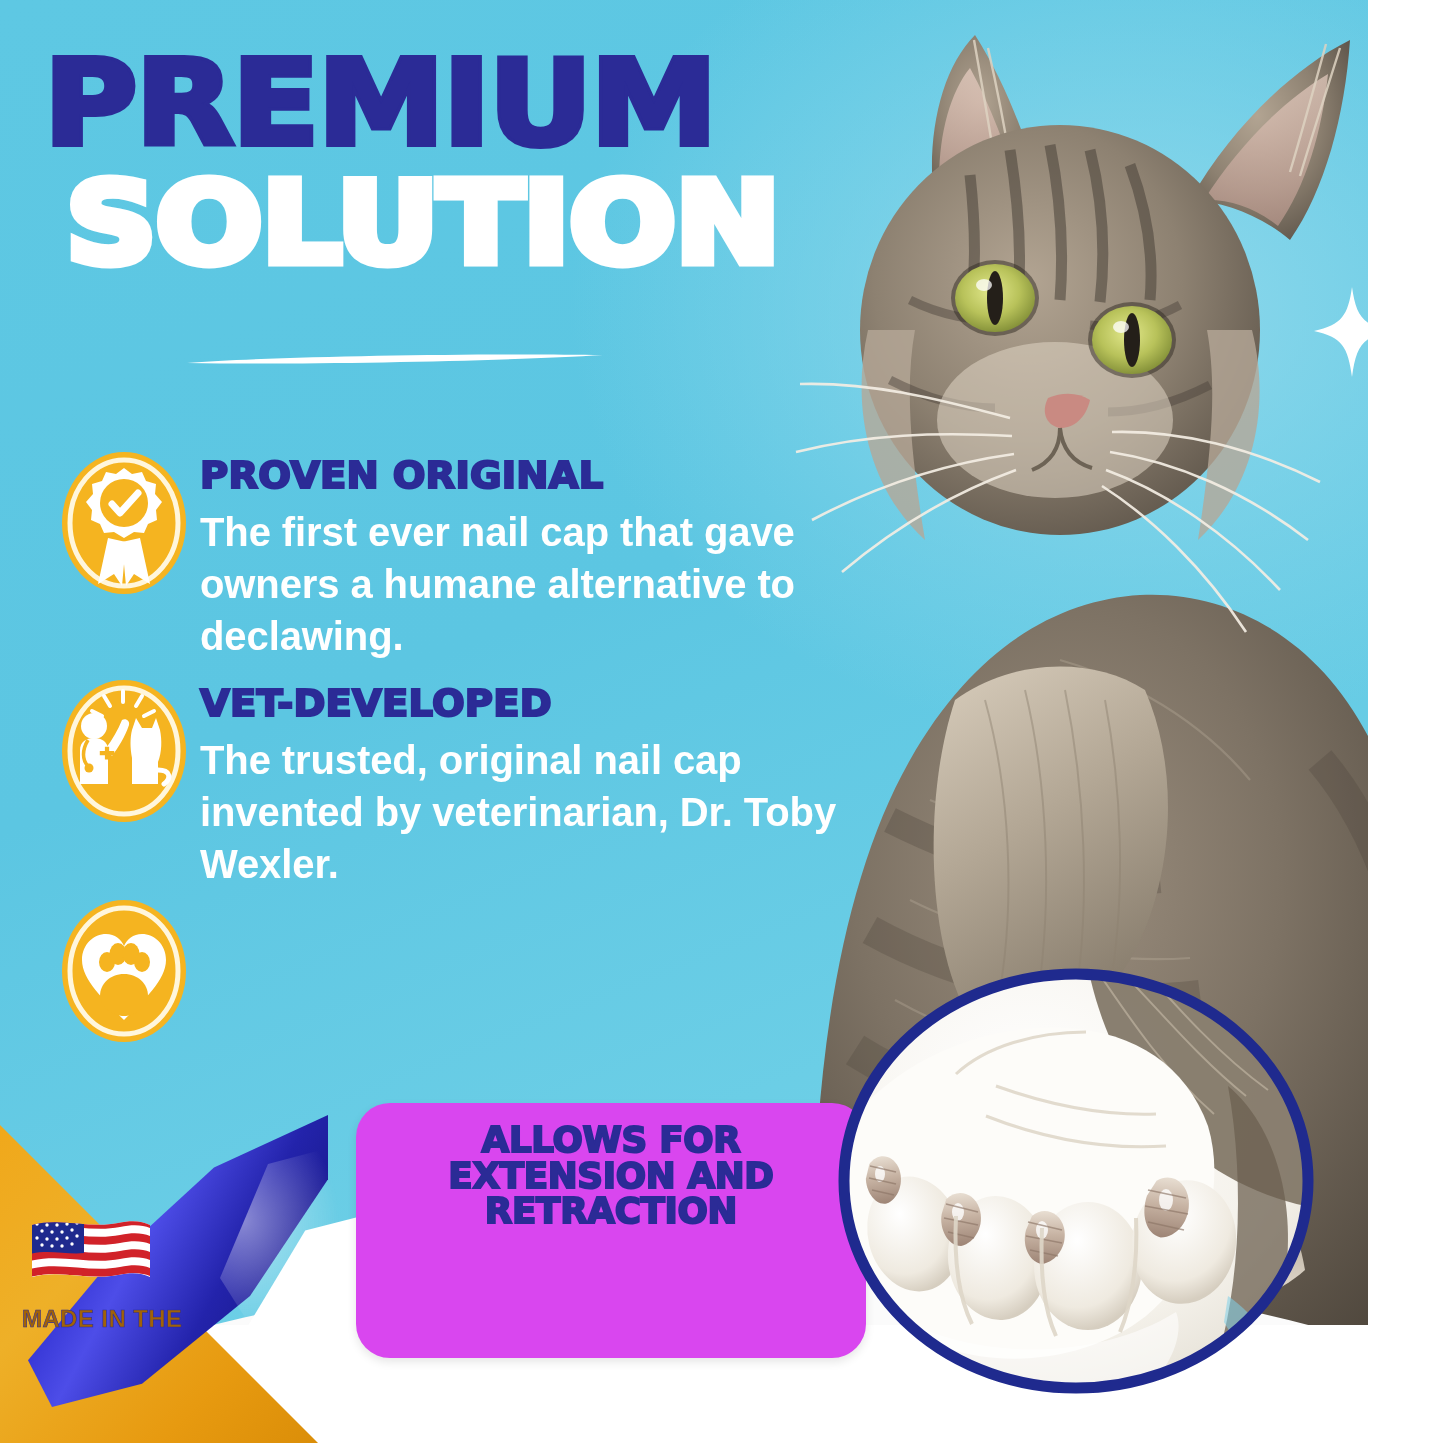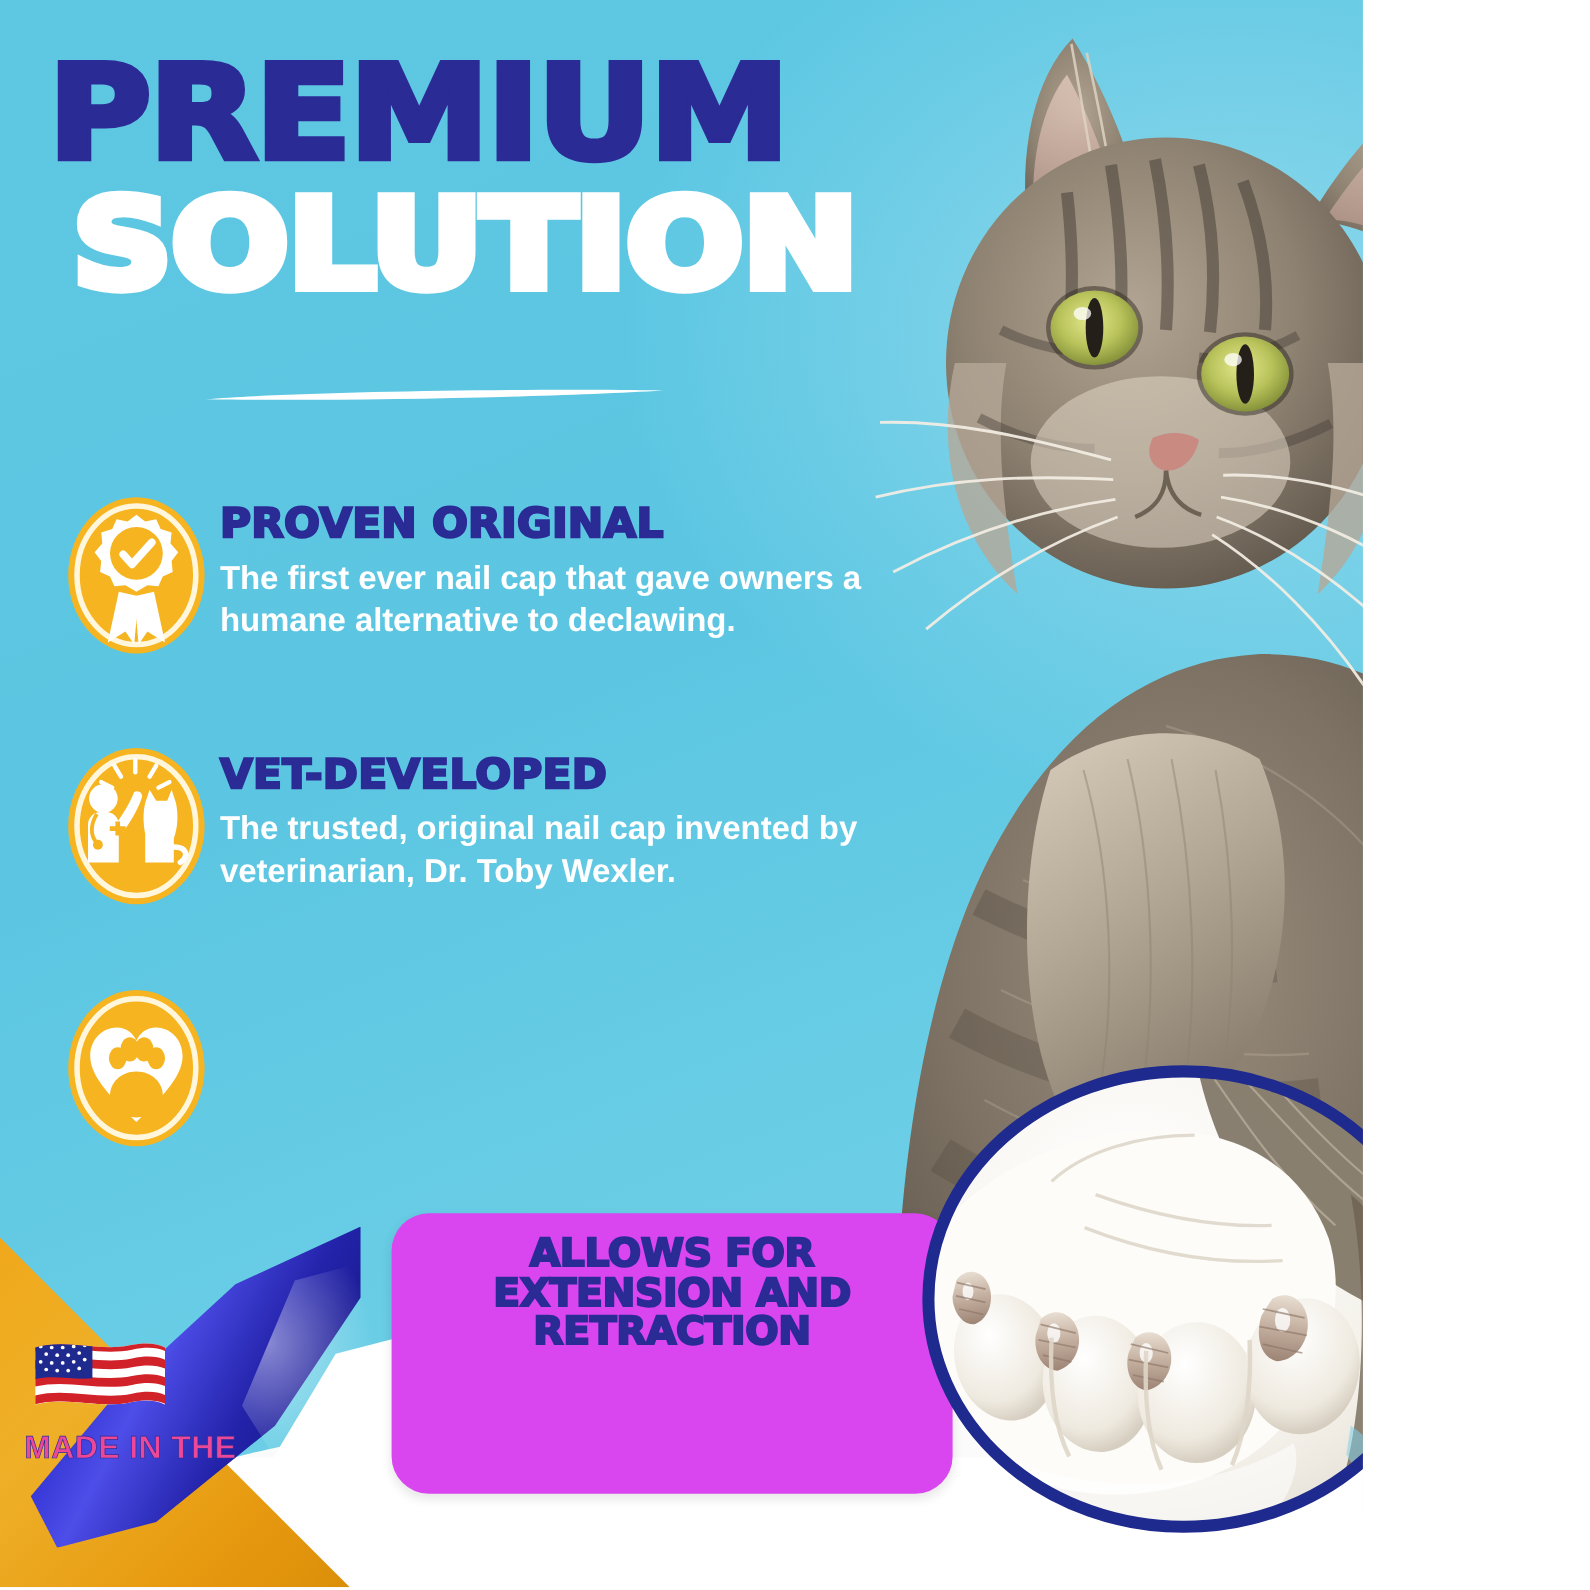--- a/index.html
+++ b/index.html
@@ -4,21 +4,21 @@
 <style>
   html, body {
     margin: 0; padding: 0;
     background: #ffffff;
   }
   body {
     font-family: "Liberation Sans", sans-serif;
   }
   #canvas {
     position: relative;
-    width: 1239px;
+    width: 1368px;
     height: 1445px;
     overflow: hidden;
     background: #ffffff;
   }
 
   
   .bg-teal {
     position: absolute;
     left: 0; top: 0;
     width: 1445px; height: 1400px;
@@ -85,23 +85,23 @@
   }
 
   .usa-flag {
     position: absolute;
     left: 30px; bottom: 150px;
     width: 122px; height: 80px;
   }
   .usa-text-small {
     position: absolute;
     left: 22px; bottom: 112px;
-    color: #ec4899;
+    color: #a16207;
     font-weight: 800;
-    font-size: 29px;
+    font-size: 24px;
     letter-spacing: 0.4px;
     font-family: "Liberation Sans", sans-serif;
     -webkit-text-stroke: 0.6px #2b2b96;
     white-space: nowrap;
   }
   .usa-text-big {
     position: absolute;
     left: 20px; bottom: 40px;
     color: #2b2b96;
     font-weight: 800;
@@ -177,21 +177,21 @@
     font-family: "DejaVu Sans", sans-serif;
     -webkit-text-stroke: 2.2px #2b2b96;
     paint-order: stroke fill;
     transform: scaleX(1.04);
     transform-origin: left center;
     white-space: nowrap;
     margin-bottom: 9px;
   }
   .feature-body {
     color: #ffffff;
-    font-size: 30px;
+    font-size: 40px;
     line-height: 1.30;
     font-weight: 700;
     letter-spacing: -0.1px;
     max-width: 600px;
   }
   .f2 .feature-body { max-width: 650px; }
   .f3 .feature-body { max-width: 590px; }
 
   
   .callout {

